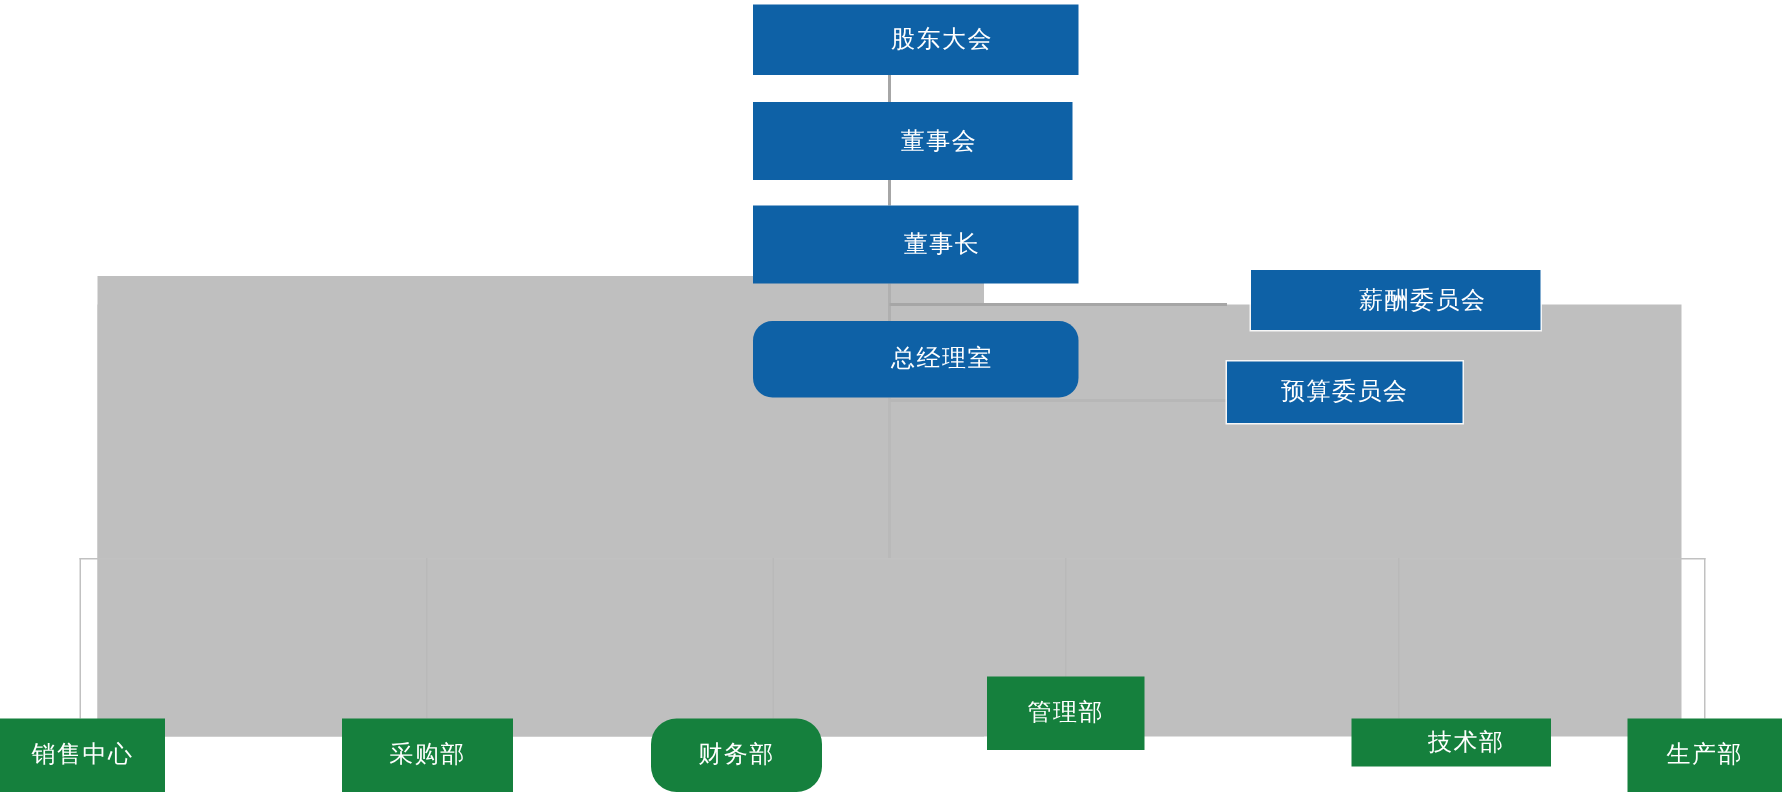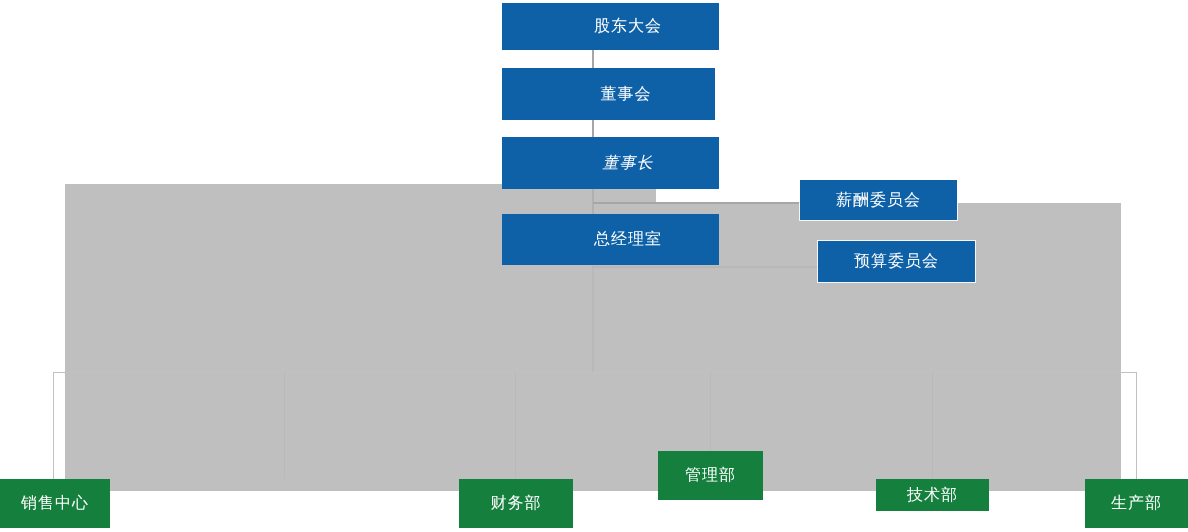--- a/index.html
+++ b/index.html
@@ -43,33 +43,33 @@
     background: #0e61a6;
     box-shadow: 0 0 0 1px rgba(255,255,255,0.85);
   }
   .node.dept {
     background: #15803d;
   }
 
   
   .n-shareholders { left: 502px; top: 3px;   width: 182px; height: 47px; }
   .n-board        { left: 502px; top: 68px;  width: 178px; height: 52px; }
-  .n-chairman     { left: 502px; top: 137px; width: 182px; height: 52px; font-style: italic; }
-  .n-gmo          { left: 502px; top: 214px; width: 182px; height: 51px; }
+  .n-chairman     { left: 502px; top: 137px; width: 182px; height: 52px; }
+  .n-gmo          { left: 502px; top: 214px; width: 182px; height: 51px; border-radius: 13px; }
 
   
-  .n-compensation { left: 800px; top: 180px; width: 157px; height: 40px; }
+  .n-compensation { left: 834px; top: 180px; width: 157px; height: 40px; padding-left: 36px; }
   .n-budget       { left: 818px; top: 241px; width: 157px; height: 41px; }
 
   
   .n-sales   { left: 0px;    top: 479px; width: 110px; height: 49px; }
   .n-purch   { left: 228px;  top: 479px; width: 114px; height: 49px; }
-  .n-finance { left: 459px;  top: 479px; width: 114px; height: 49px; }
+  .n-finance { left: 434px;  top: 479px; width: 114px; height: 49px; border-radius: 17px; }
   .n-admin   { left: 658px;  top: 451px; width: 105px; height: 49px; }
-  .n-tech    { left: 876px;  top: 479px; width: 113px; height: 32px; }
+  .n-tech    { left: 901px;  top: 479px; width: 113px; height: 32px; padding-left: 20px; }
   .n-prod    { left: 1085px; top: 479px; width: 103px; height: 49px; }
 
   
   .panel-upper { left: 65px; top: 184px; width: 591px;  height: 307px; }
   .panel-main  { left: 65px; top: 203px; width: 1056px; height: 288px; }
 
   
   .c-v1 { left: 592px; top: 50px;  width: 1.5px; height: 18px;  background: #a6a6a6; }
   .c-v2 { left: 592px; top: 120px; width: 1.5px; height: 17px;  background: #a6a6a6; }
   .c-v3 { left: 592px; top: 189px; width: 1.5px; height: 25px;  background: #b0b0b0; }
@@ -108,18 +108,19 @@
 
   <div class="node blue n-shareholders">股东大会</div>
   <div class="node blue n-board">董事会</div>
   <div class="node blue n-chairman">董事长</div>
   <div class="node blue n-gmo">总经理室</div>
 
   <div class="node committee n-compensation">薪酬委员会</div>
   <div class="node committee n-budget">预算委员会</div>
 
   <div class="node dept n-sales">销售中心</div>
+  <div class="node dept n-purch">采购部</div>
   <div class="node dept n-finance">财务部</div>
   <div class="node dept n-admin">管理部</div>
   <div class="node dept n-tech">技术部</div>
   <div class="node dept n-prod">生产部</div>
 
 </div>
 
 </body></html>

